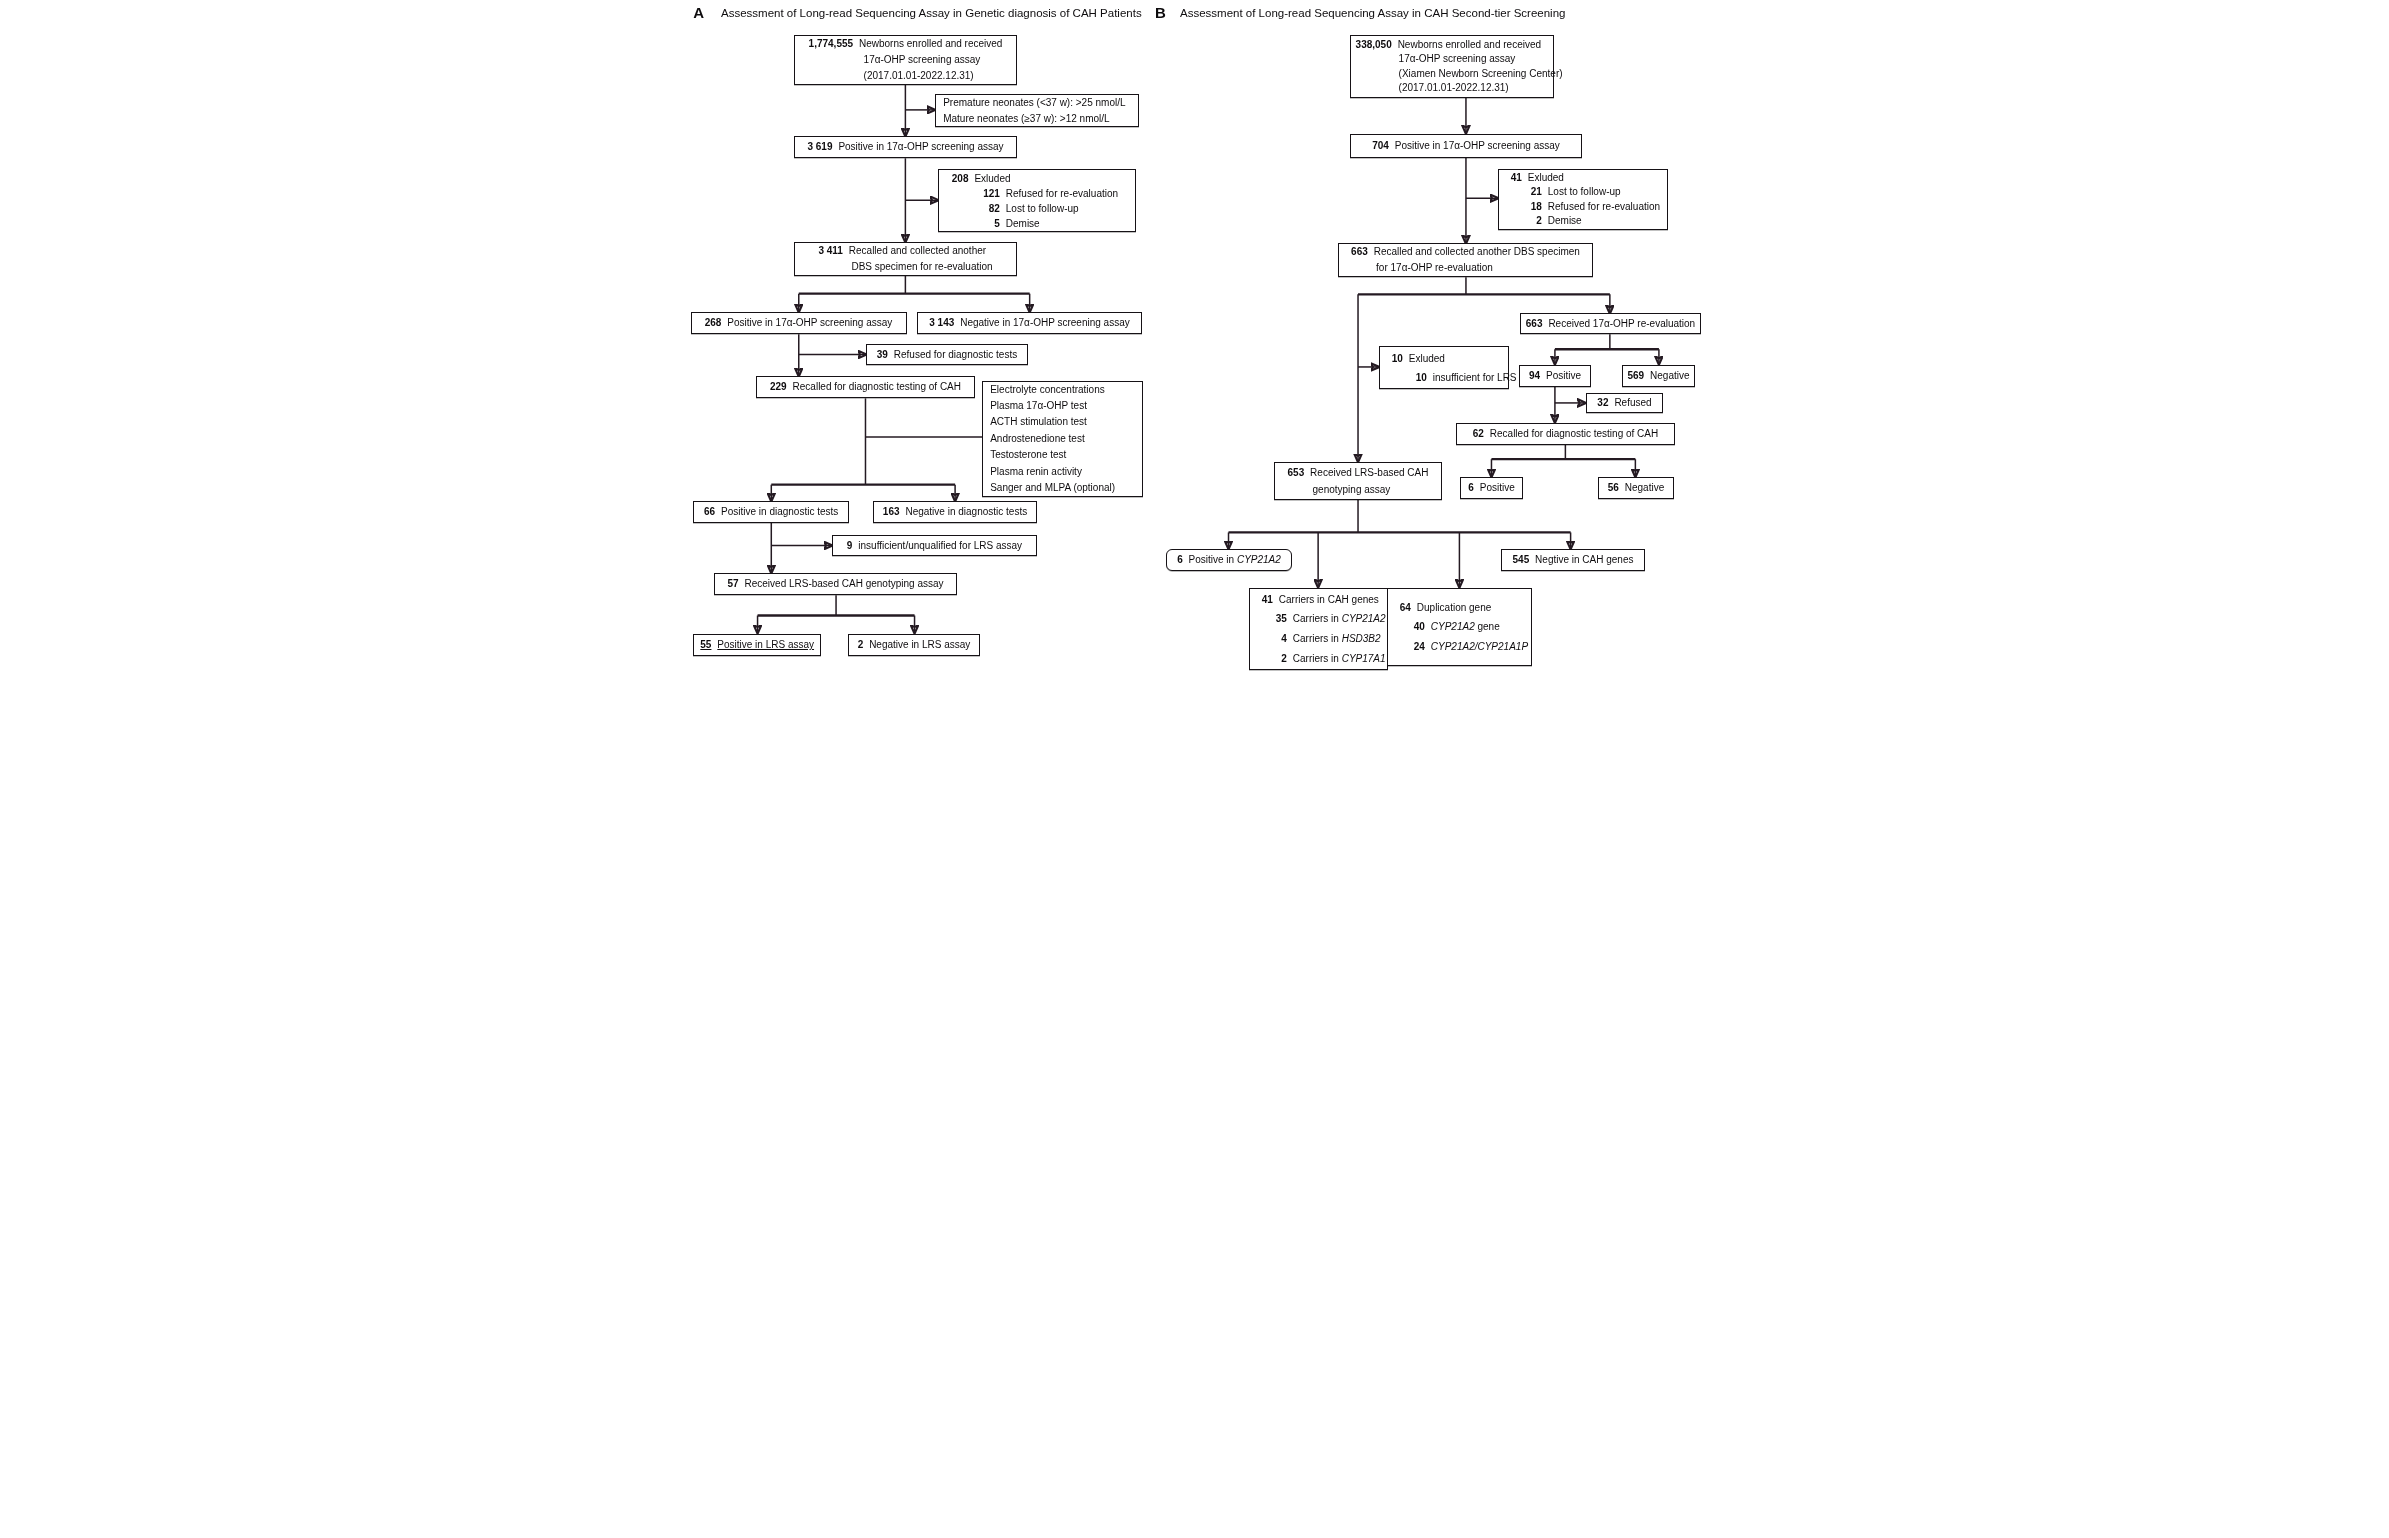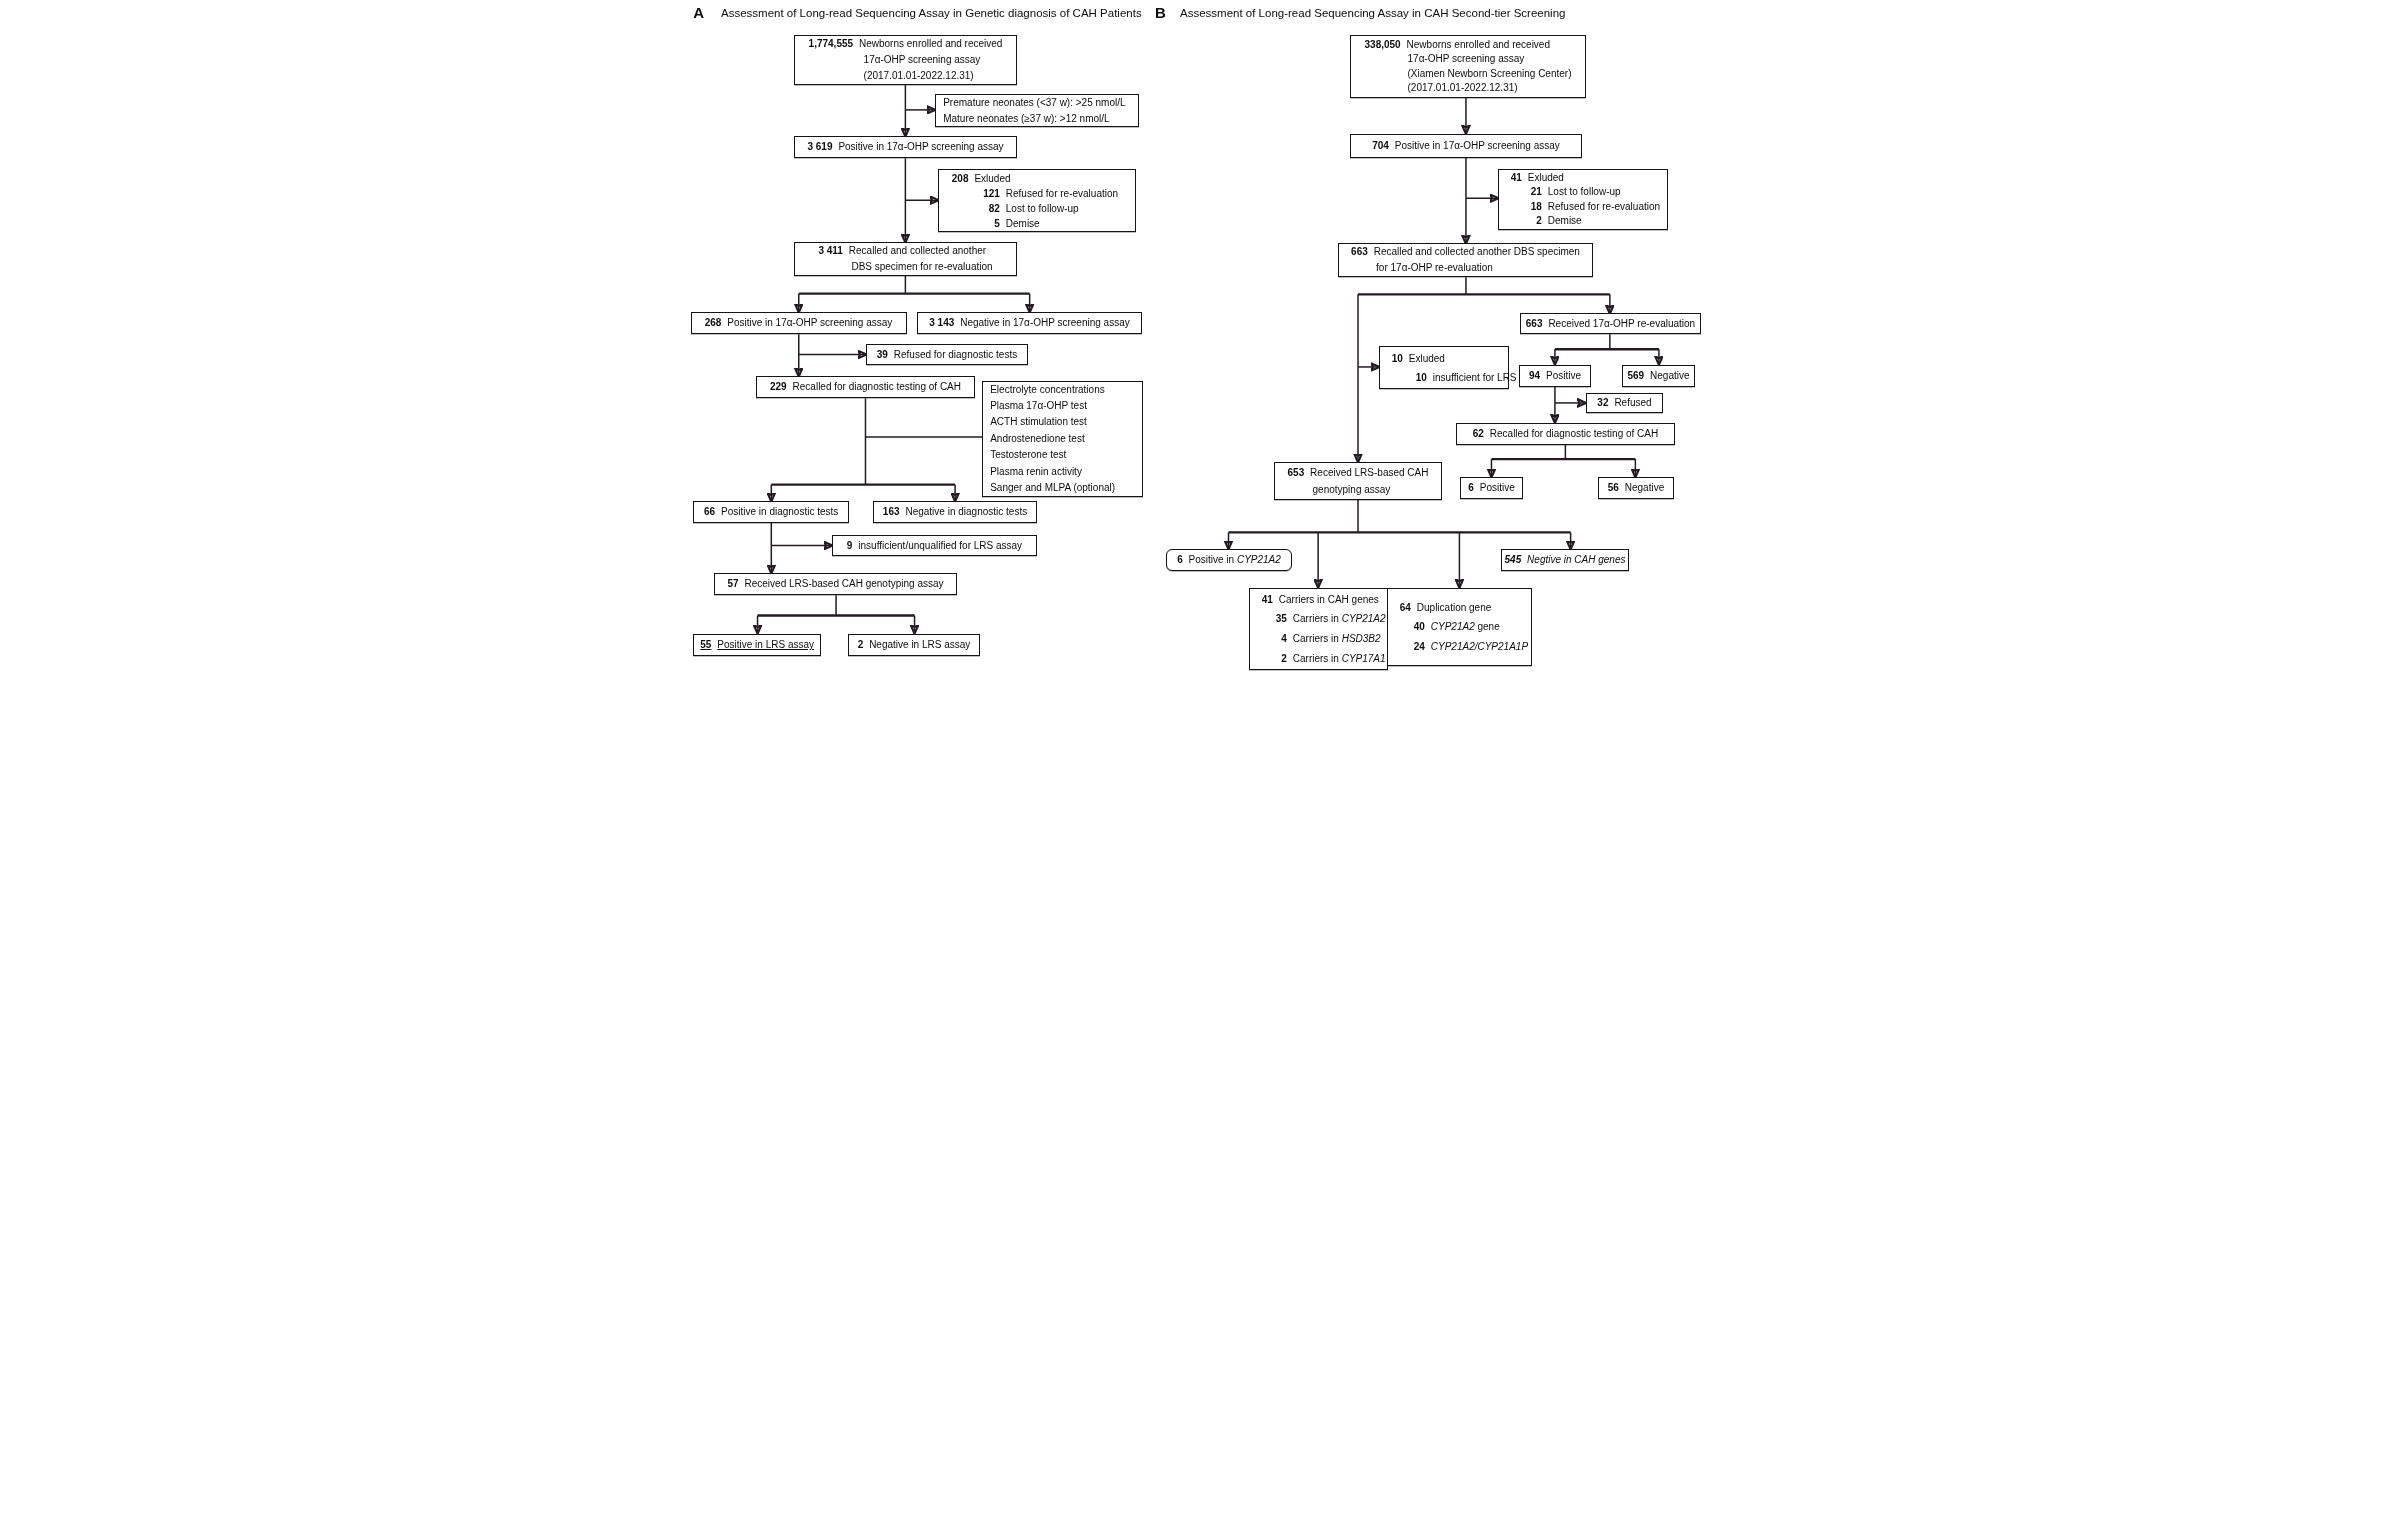--- a/index.html
+++ b/index.html
@@ -171,21 +171,21 @@
     <div class="box center" style="left: 9.2px; top: 634px; width: 128px; height: 21.6px; text-decoration: underline;">
       <div class="inner">
         <div class="line"><span class="seg num">55</span><span class="seg">Positive in LRS assay</span></div>
       </div>
     </div>
     <div class="box center" style="left: 164px; top: 634px; width: 132px; height: 21.6px;">
       <div class="inner">
         <div class="line"><span class="seg num">2</span><span class="seg">Negative in LRS assay</span></div>
       </div>
     </div>
-    <div class="box hang" style="left: 666px; top: 35px; width: 236px; height: 63px;">
+    <div class="box hang" style="left: 666px; top: 35px; width: 204px; height: 63px;">
       <div class="inner">
         <div class="line" style="line-height: 14.4px;"><span class="seg num">338,050</span><span class="seg">Newborns enrolled and received</span></div>
         <div class="line sub" style="line-height: 14.4px; margin-left: 43px;"><span class="seg">17α-OHP screening assay</span></div>
         <div class="line sub" style="line-height: 14.4px; margin-left: 43px;"><span class="seg">(Xiamen Newborn Screening Center)</span></div>
         <div class="line sub" style="line-height: 14.4px; margin-left: 43px;"><span class="seg">(2017.01.01-2022.12.31)</span></div>
       </div>
     </div>
     <div class="box center" style="left: 666px; top: 134px; width: 232px; height: 23.6px;">
       <div class="inner">
         <div class="line"><span class="seg num">704</span><span class="seg">Positive in 17α-OHP screening assay</span></div>
@@ -265,19 +265,19 @@
         <div class="line sub" style="line-height: 19.6px;"><span class="seg num numcol" style="width: 31px;">2</span><span class="seg">Carriers in </span><span class="seg it">CYP17A1</span></div>
       </div>
     </div>
     <div class="box list" style="left: 703px; top: 588px; width: 145px; height: 78px;">
       <div class="inner">
         <div class="line" style="line-height: 19.6px;"><span class="seg num numcol" style="width: 17px;">64</span><span class="seg">Duplication gene</span></div>
         <div class="line sub" style="line-height: 19.6px;"><span class="seg num numcol" style="width: 31px;">40</span><span class="seg it">CYP21A2</span><span class="seg"> gene</span></div>
         <div class="line sub" style="line-height: 19.6px;"><span class="seg num numcol" style="width: 31px;">24</span><span class="seg it">CYP21A2/CYP21A1P</span></div>
       </div>
     </div>
-    <div class="box center" style="left: 817px; top: 549px; width: 128px; height: 21.6px; font-style: italic;">
+    <div class="box center" style="left: 817px; top: 549px; width: 144px; height: 21.6px;">
       <div class="inner">
         <div class="line"><span class="seg num">545</span><span class="seg">Negtive in CAH genes</span></div>
       </div>
     </div>
   </div>
 
 
 </body></html>

